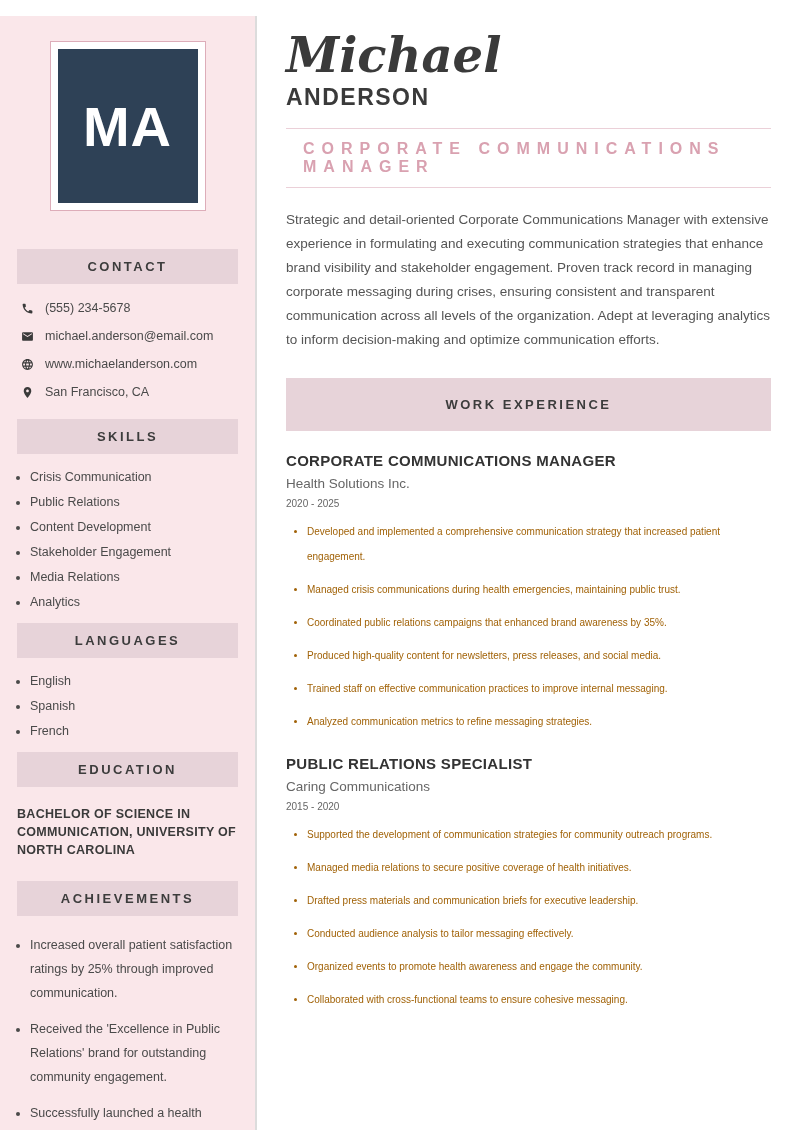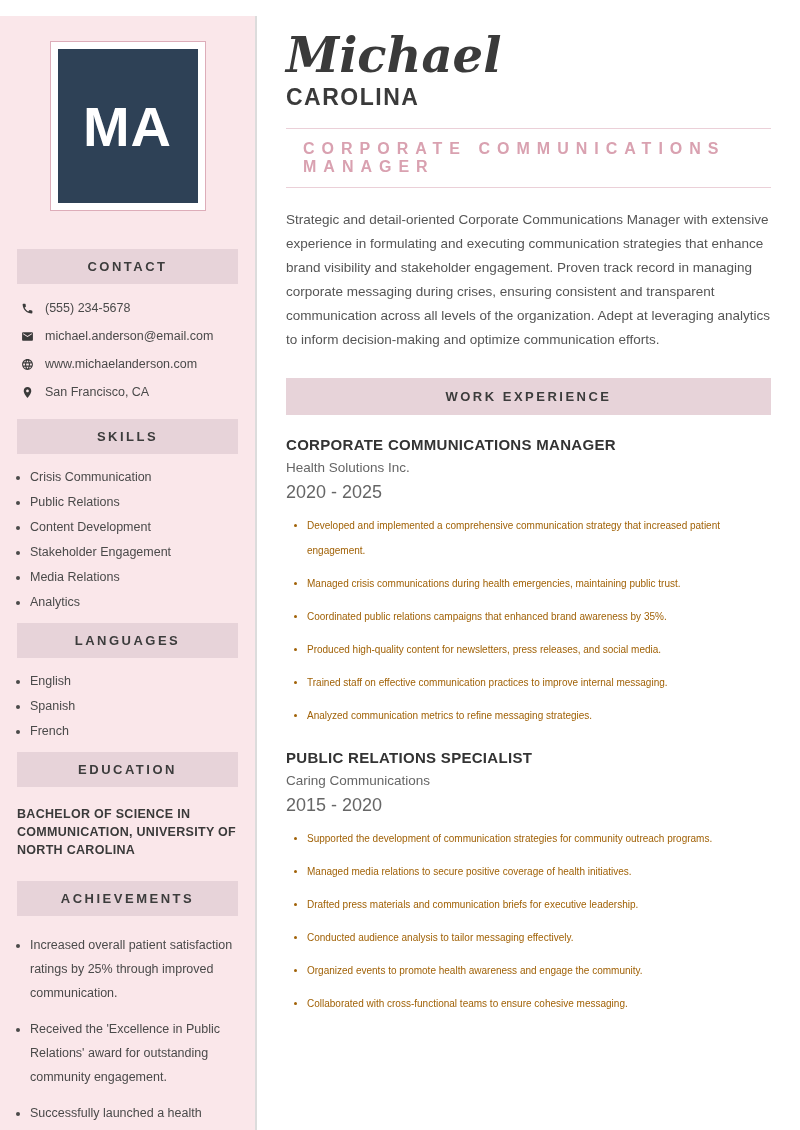--- a/index.html
+++ b/index.html
@@ -76,27 +76,27 @@
     padding:11px 0 11px 17px;
   }
   .summary {
     margin-top:20px;
     font-size:13.5px; line-height:24px; color:#555555;
   }
   .we-band {
     margin-top:26px;
     background:#e7d3d9;
     text-align:center;
-    padding:11px 4px;
+    padding:19px 4px;
     font-size:13px; font-weight:bold; letter-spacing:2.5px; color:#3c3c3c;
   }
   .job { margin-top:21px; }
   .job-title { font-size:15px; font-weight:bold; color:#333333; letter-spacing:0.3px; }
   .job-company { font-size:13.5px; color:#666666; margin-top:7px; }
-  .job-dates { font-size:18px; color:#666666; margin-top:7px; }
+  .job-dates { font-size:10px; color:#666666; margin-top:7px; }
   .job-bullets { margin-top:10px; padding-left:21px; list-style:disc; }
   .job-bullets li { font-size:10px; color:#a16207; line-height:25px; margin-bottom:8px; }
 </style>
 </head>
 <body>
 
 <aside class="sidebar">
 
   <div class="avatar-frame">
     <div class="avatar-box">
@@ -148,29 +148,29 @@
     <li>Spanish</li>
     <li>French</li>
   </ul>
 
   <div class="side-band">EDUCATION</div>
   <div class="degree">BACHELOR OF SCIENCE IN COMMUNICATION, UNIVERSITY OF NORTH CAROLINA</div>
 
   <div class="side-band">ACHIEVEMENTS</div>
   <ul class="ach-list">
     <li>Increased overall patient satisfaction ratings by 25% through improved communication.</li>
-    <li>Received the 'Excellence in Public Relations' award for outstanding community engagement.</li>
+    <li>Received the 'Excellence in Public Relations' brand for outstanding community engagement.</li>
     <li>Successfully launched a health awareness campaign that reached over 100,000 individuals.</li>
   </ul>
 </aside>
 
 <main class="main">
 
   <div class="first-name">Michael</div>
-  <div class="last-name">CAROLINA</div>
+  <div class="last-name">ANDERSON</div>
 
   <hr class="rule">
   <div class="role-title">CORPORATE COMMUNICATIONS MANAGER</div>
   <hr class="rule" style="margin-top:0;">
 
   <p class="summary">Strategic and detail-oriented Corporate Communications Manager with extensive experience in formulating and executing communication strategies that enhance brand visibility and stakeholder engagement. Proven track record in managing corporate messaging during crises, ensuring consistent and transparent communication across all levels of the organization. Adept at leveraging analytics to inform decision-making and optimize communication efforts.</p>
 
   <div class="we-band">WORK EXPERIENCE</div>
 
   <section class="job">

